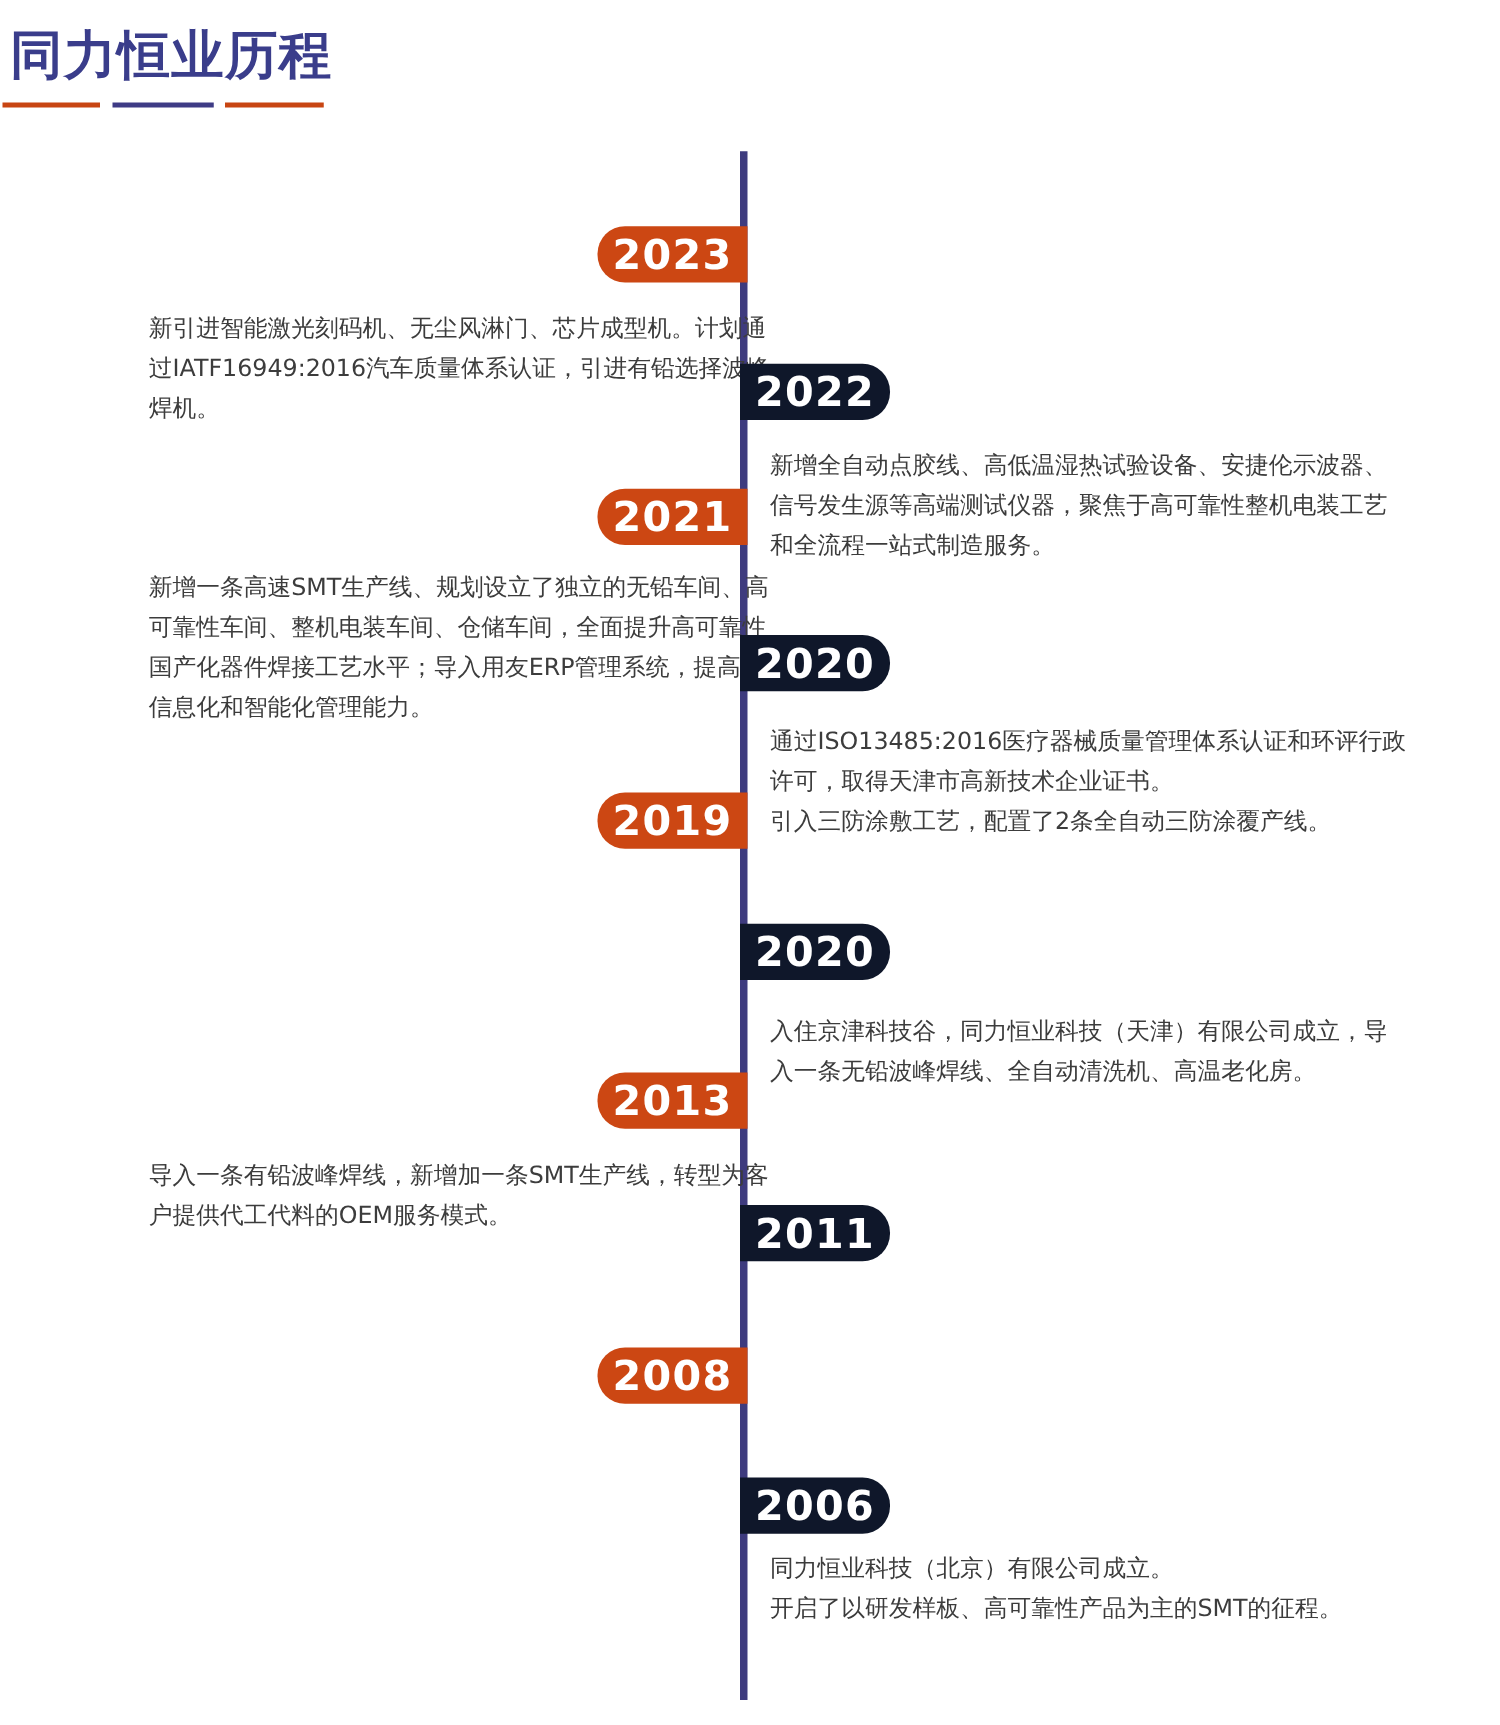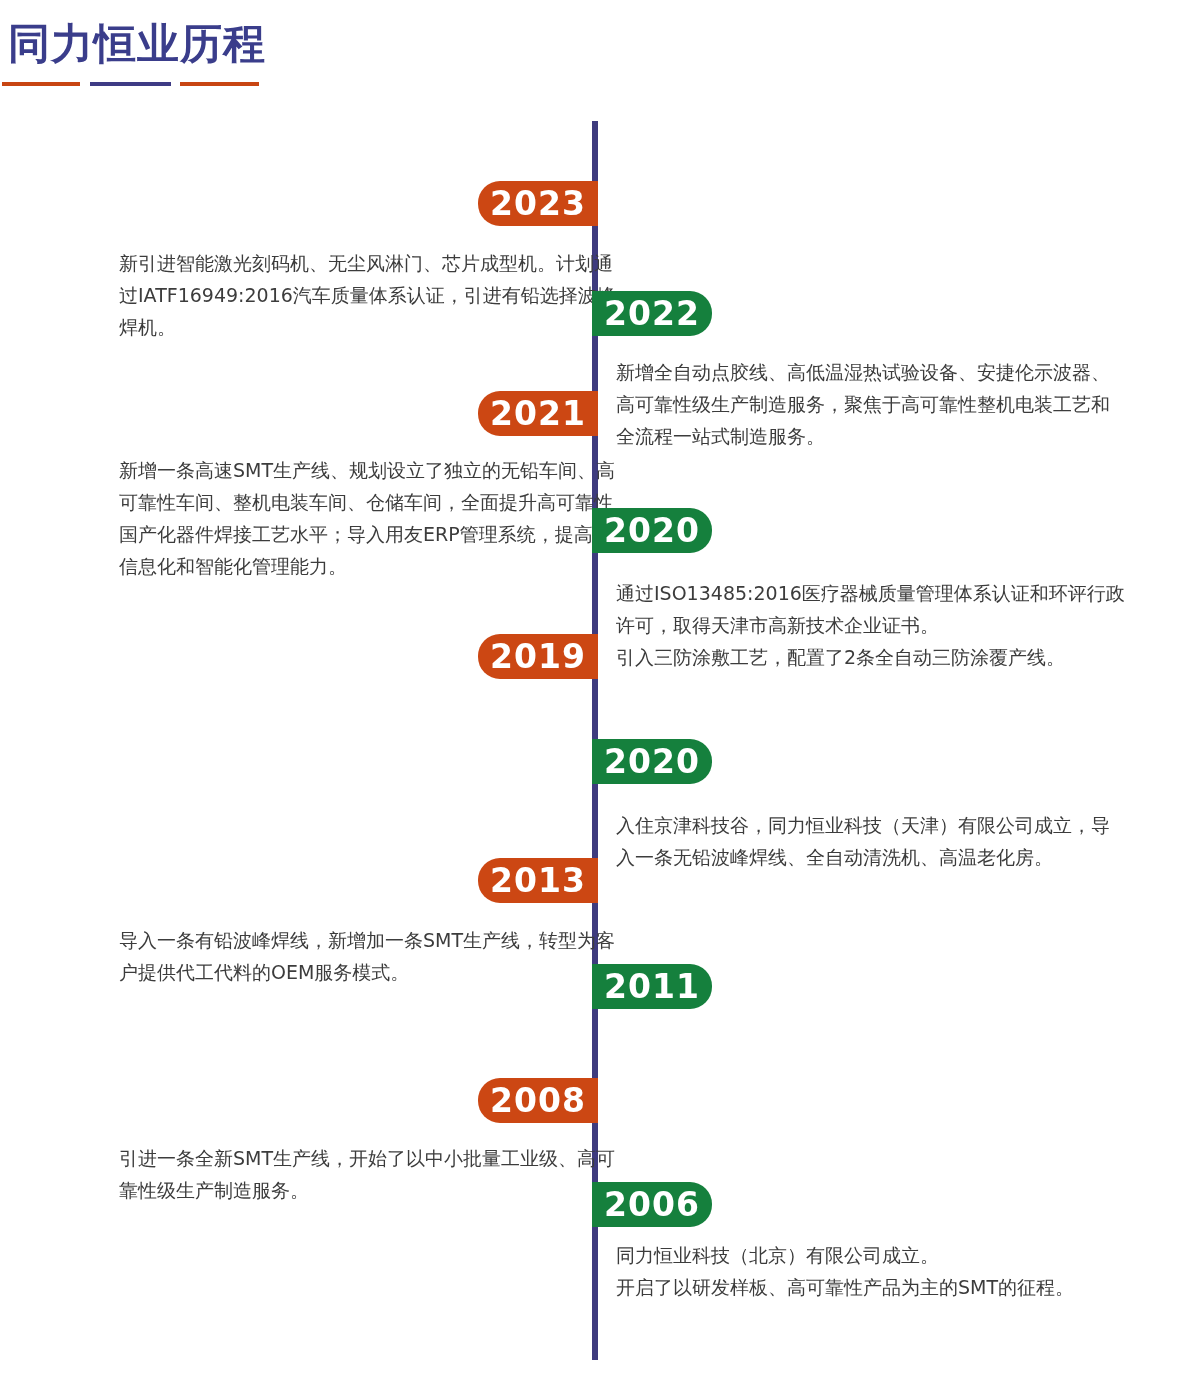--- a/index.html
+++ b/index.html
@@ -36,21 +36,21 @@
   }
 
   .badge {
     position: absolute;
     width: 120px; height: 45px;
     display: flex; align-items: center; justify-content: center;
     color: #ffffff; font-size: 33px; font-weight: 700; letter-spacing: 1px;
     z-index: 2;
   }
   .badge-left  { right: 602px; background: #cc4713; border-radius: 22px 0 0 22px; }
-  .badge-right { left: 592px;  background: #15803d; border-radius: 0 22px 22px 0; }
+  .badge-right { left: 592px;  background: #0f172a; border-radius: 0 22px 22px 0; }
 
   .desc {
     position: absolute;
     font-size: 19px; line-height: 32px;
     color: #3c3c3c;
     white-space: pre-line;
     text-align: left;
     z-index: 1;
   }
   .desc-left  { left: 80px;  width: 500px; margin-left: 39px; }
@@ -68,40 +68,39 @@
     <div id="ul-seg-3" class="title-underline ul-orange"></div>
   </div>
 
   <div id="timeline">
     <div id="timeline-axis"></div>
 
     <div class="badge badge-left" style="top:181px">2023</div>
     <div class="desc desc-left" style="top:247px">新引进智能激光刻码机、无尘风淋门、芯片成型机。计划通过IATF16949:2016汽车质量体系认证，引进有铅选择波峰焊机。</div>
 
     <div class="badge badge-right" style="top:291px">2022</div>
-    <div class="desc desc-right" style="top:356px">新增全自动点胶线、高低温湿热试验设备、安捷伦示波器、高可靠性级生产制造服务，聚焦于高可靠性整机电装工艺和全流程一站式制造服务。</div>
+    <div class="desc desc-right" style="top:356px">新增全自动点胶线、高低温湿热试验设备、安捷伦示波器、信号发生源等高端测试仪器，聚焦于高可靠性整机电装工艺和全流程一站式制造服务。</div>
 
     <div class="badge badge-left" style="top:391px">2021</div>
     <div class="desc desc-left" style="top:454px">新增一条高速SMT生产线、规划设立了独立的无铅车间、高可靠性车间、整机电装车间、仓储车间，全面提升高可靠性国产化器件焊接工艺水平；导入用友ERP管理系统，提高了信息化和智能化管理能力。</div>
 
     <div class="badge badge-right" style="top:508px">2020</div>
     <div class="desc desc-right" style="top:577px">通过ISO13485:2016医疗器械质量管理体系认证和环评行政许可，取得天津市高新技术企业证书。
 引入三防涂敷工艺，配置了2条全自动三防涂覆产线。</div>
 
     <div class="badge badge-left" style="top:634px">2019</div>
 
     <div class="badge badge-right" style="top:739px">2020</div>
     <div class="desc desc-right" style="top:809px">入住京津科技谷，同力恒业科技（天津）有限公司成立，导入一条无铅波峰焊线、全自动清洗机、高温老化房。</div>
 
     <div class="badge badge-left" style="top:858px">2013</div>
     <div class="desc desc-left" style="top:924px">导入一条有铅波峰焊线，新增加一条SMT生产线，转型为客户提供代工代料的OEM服务模式。</div>
 
     <div class="badge badge-right" style="top:964px">2011</div>
 
     <div class="badge badge-left" style="top:1078px">2008</div>
-    <div class="desc desc-left" style="top:1142px">引进一条全新SMT生产线，开始了以中小批量工业级、高可靠性级生产制造服务。</div>
 
     <div class="badge badge-right" style="top:1182px">2006</div>
     <div class="desc desc-right" style="top:1239px">同力恒业科技（北京）有限公司成立。
 开启了以研发样板、高可靠性产品为主的SMT的征程。</div>
   </div>
 
 </div>
 
 </body></html>

